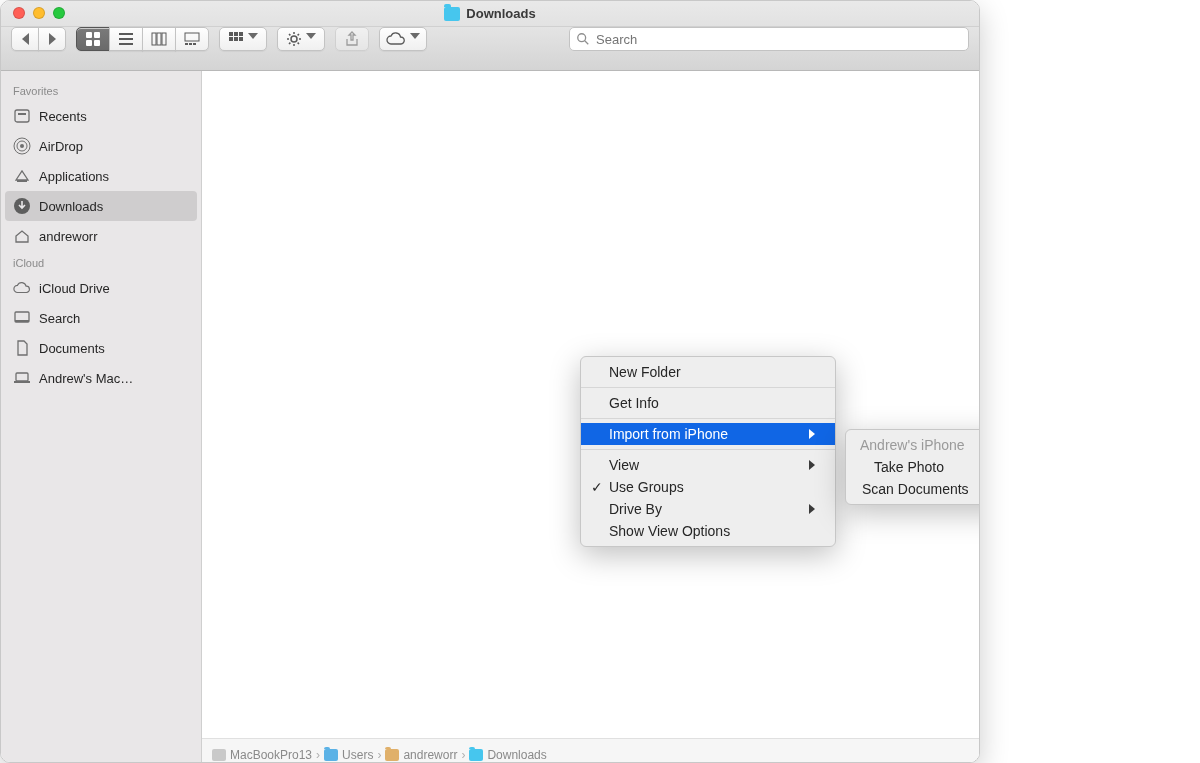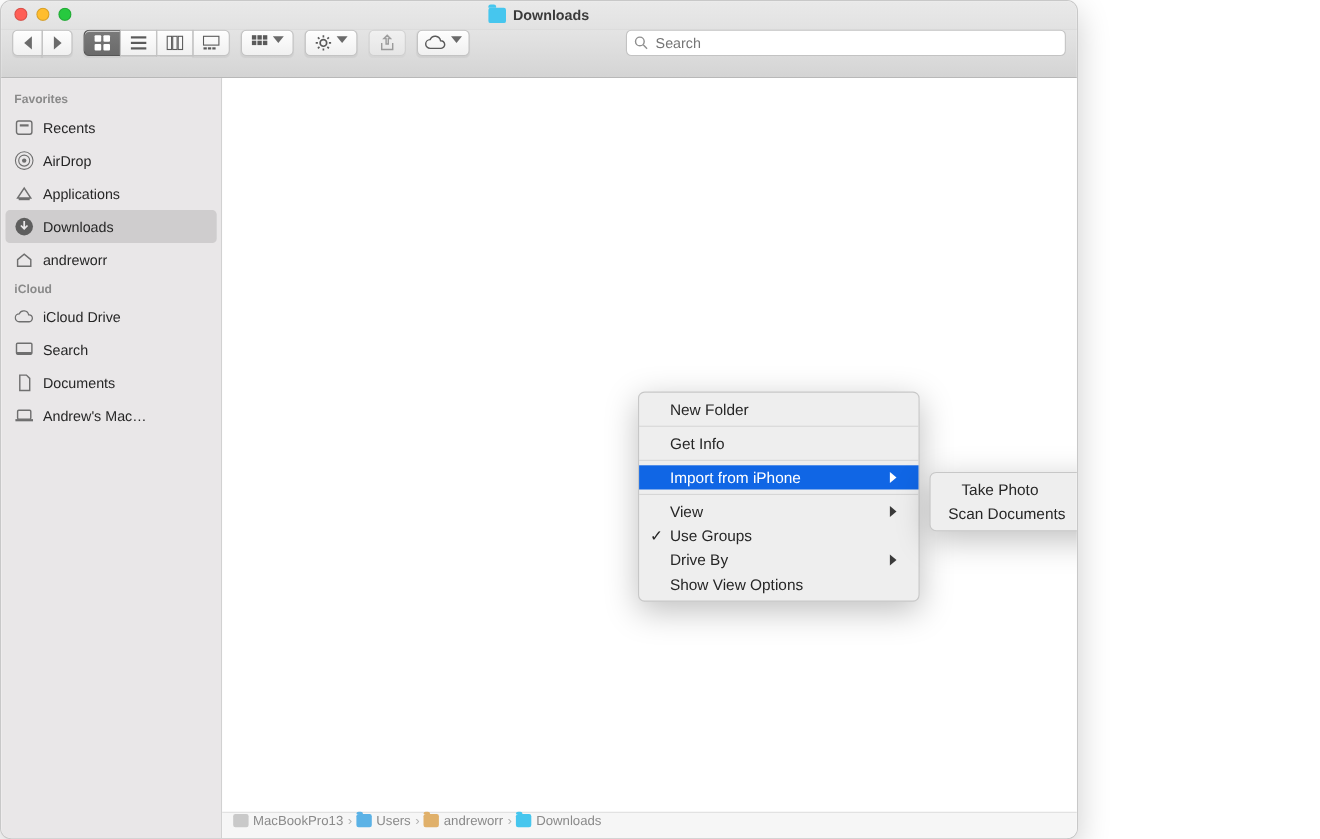--- a/index.html
+++ b/index.html
@@ -21,27 +21,27 @@
   .tb-btn.active { background: linear-gradient(#7a7a7a,#6a6a6a); color:#fff; border-color:#555; }
   .chev { width:0;height:0;border-left:7px solid #6a6a6a;border-top:6px solid transparent;border-bottom:6px solid transparent; }
   .chev.l { transform: rotate(180deg); }
   .chev.d { border-left:5px solid transparent;border-right:5px solid transparent;border-top:6px solid #6a6a6a; width:0;height:0; }
   .toolbar svg { width:16px; height:16px; display:block; }
   .spacer { flex:1; }
   .search { width: 400px; height: 24px; background:#fff; border:1px solid #c3c3c3; border-radius:5px; display:flex; align-items:center; padding:0 6px; gap:6px; color:#8f8f8f; }
   .search input { border:none; outline:none; flex:1; font-size:13px; color:#8f8f8f; }
   .body { flex:1; display:flex; overflow:hidden; }
   .sidebar { width: 201px; background:#e9e7e8; border-right:1px solid #cfcfcf; padding: 8px 0; font-size:13px; color:#333; }
-  .sec-title { font-size:11px; color:#8a8a8a; padding: 6px 12px 4px; font-weight: bold; }
+  .sec-title { font-size:11px; color:#8a8a8a; padding: 6px 12px 4px; }
   .sb-item { display:flex; align-items:center; gap:8px; padding: 6px 12px; cursor:default; color:#262626; }
   .sb-item.sel { background:#cfcdce; border-radius:4px; margin:0 4px; padding:6px 8px; }
   .sb-ico { width:18px; height:18px; color:#6f6f6f; display:flex; align-items:center; justify-content:center; }
   .sb-ico svg { width:18px; height:18px; }
   .content { flex:1; position:relative; background:#fff; }
-  .pathbar { position:absolute; left:0; right:0; bottom:0; height:24px; border-top:1px solid #e0e0e0; background:#f6f6f6; display:flex; align-items:flex-start; gap:4px; padding:0 10px; font-size:12px; color:#8a8a8a; }
+  .pathbar { position:absolute; left:0; right:0; bottom:0; height:24px; border-top:1px solid #e0e0e0; background:#f6f6f6; display:flex; align-items:flex-end; gap:4px; padding:0 10px; font-size:12px; color:#8a8a8a; }
   .pathbar .pc { display:flex; align-items:center; gap:4px; }
   .pathbar .caret { color:#b0b0b0; }
   .pico { width:14px; height:12px; border-radius:2px; }
   .pico.hd { background:#c9c9c9; }
   .pico.blue { background:#5bb2e6; position:relative; } .pico.blue::before{content:"";position:absolute;top:-2px;left:0;width:6px;height:2px;background:#5bb2e6;border-radius:2px 2px 0 0;}
   .pico.home { background:#e0b06a; position:relative; } .pico.home::before{content:"";position:absolute;top:-2px;left:0;width:6px;height:2px;background:#e0b06a;border-radius:2px 2px 0 0;}
   .pico.dl { background:#46c6ee; position:relative; } .pico.dl::before{content:"";position:absolute;top:-2px;left:0;width:6px;height:2px;background:#46c6ee;border-radius:2px 2px 0 0;}
 
   .menu { position:absolute; background:#eeeeee; border:1px solid #c7c7c7; border-radius:6px; box-shadow: 0 8px 30px rgba(0,0,0,.25); padding:4px 0; font-size:14px; color:#262626; }
   .menu .row { padding: 3px 20px 3px 28px; position:relative; display:flex; align-items:center; justify-content:space-between; }
@@ -269,20 +269,23 @@
         <div class="row">
           <span>Drive By</span>
           <span class="arrow"></span>
         </div>
         <div class="row">
             <span>Show View Options</span>
           </div>
       </div>
 
       <div class="menu" id="sub">
+        <div class="row dis" style="padding-left:14px">
+            <span>Andrew's iPhone</span>
+          </div>
         <div class="row" style="">
             <span>Take Photo</span>
           </div>
         <div class="row" style="padding-left:16px">
             <span>Scan Documents</span>
           </div>
       </div>
 
       <div class="pathbar">
         <div class="pc">

